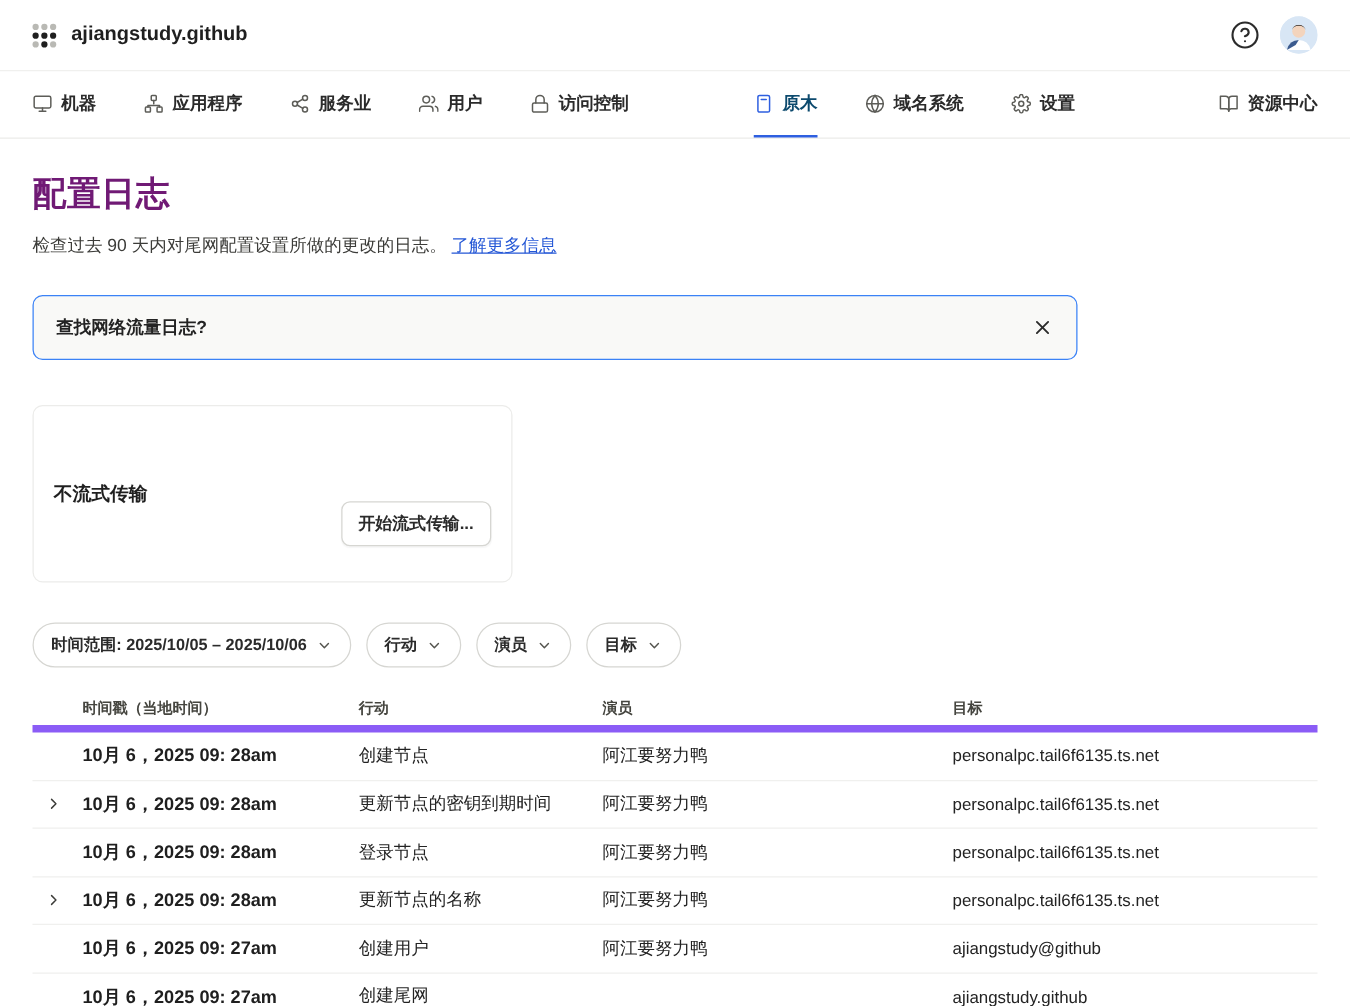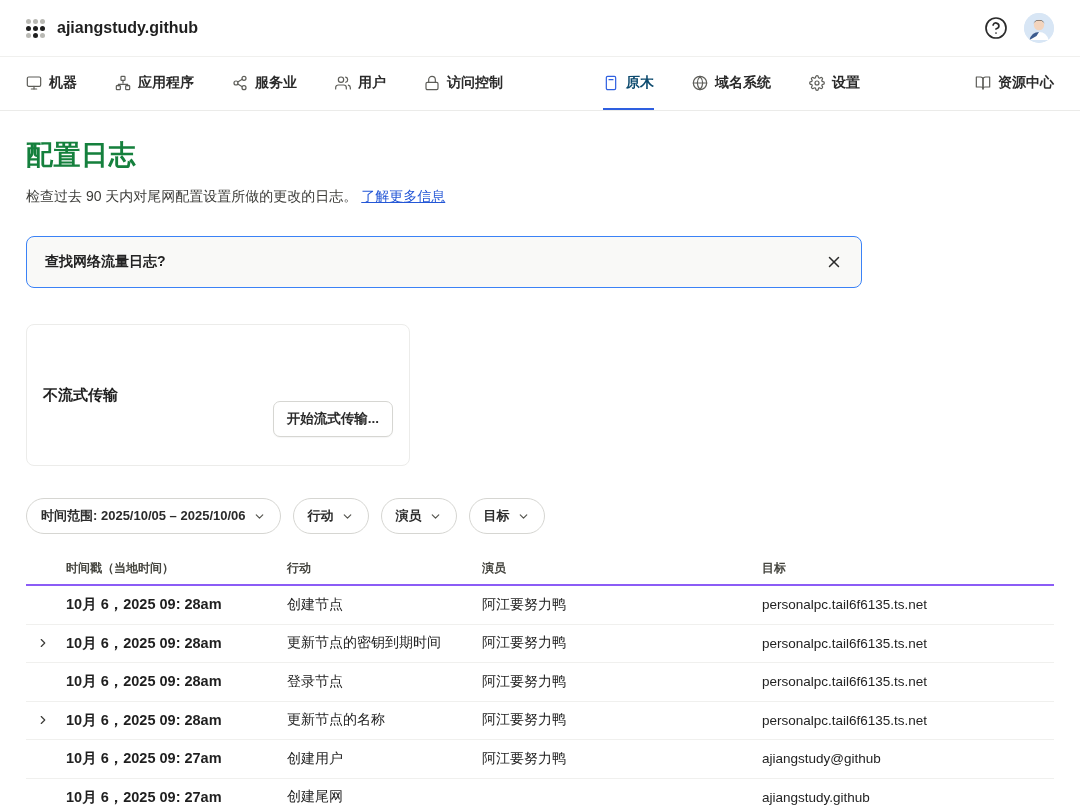--- a/index.html
+++ b/index.html
@@ -56,21 +56,21 @@
     white-space: nowrap;
   }
   .nav-item .nicon { color: #5d5d58; }
   .nav-item.active { color: #0c4a6e; border-bottom-color: #2e5fe0; }
   .nav-item.active .nicon { color: #2e5fe0; }
   .nav-item.gap-left { margin-left: 62px; }
   .nav-right { margin-left: auto; margin-right: 0; }
 
   
   .main { padding: 0 26px 24px 26px; }
-  .page-title { font-size: 27px; font-weight: 700; color: #15803d; margin: 26px 0 15px 0; letter-spacing: 0.5px; }
+  .page-title { font-size: 27px; font-weight: 700; color: #701a75; margin: 26px 0 15px 0; letter-spacing: 0.5px; }
   .page-subtitle { margin-top: 12px; font-size: 14px; color: #3c3c39; }
   .inline-link { color: #2457d6; text-decoration: underline; cursor: pointer; }
   .dark-link { color: #232323; text-decoration: underline; cursor: pointer; }
 
   
   .banner {
     position: relative;
     margin-top: 30px;
     width: 836px;
     background: #f9f9f7;
@@ -124,21 +124,21 @@
   .pill .picon { color: #55554f; }
 
   
   .logs-table { margin-top: 18px; }
   .trow {
     display: grid;
     grid-template-columns: 40px 221px 195px 280px 1fr;
     align-items: center;
     border-bottom: 1px solid #f0f0ee;
   }
-  .thead-row { height: 34px; border-bottom: 2px solid #8b5cf6; }
+  .thead-row { height: 34px; border-bottom: 6px solid #8b5cf6; }
   .th { font-size: 12px; font-weight: 700; color: #45453f; }
   .tbody-row { height: 38.5px; }
   .cell-ts { font-size: 14.5px; font-weight: 600; color: #1f1f1f; }
   .cell-txt { font-size: 14px; color: #232323; }
   .cell-target { font-size: 13.5px; color: #232323; }
   .expand-chevron {
     width: 22px; height: 22px; margin-left: 10px;
     color: #3c3c39; background: none; border: none; padding: 0; cursor: pointer;
   }
 </style>

